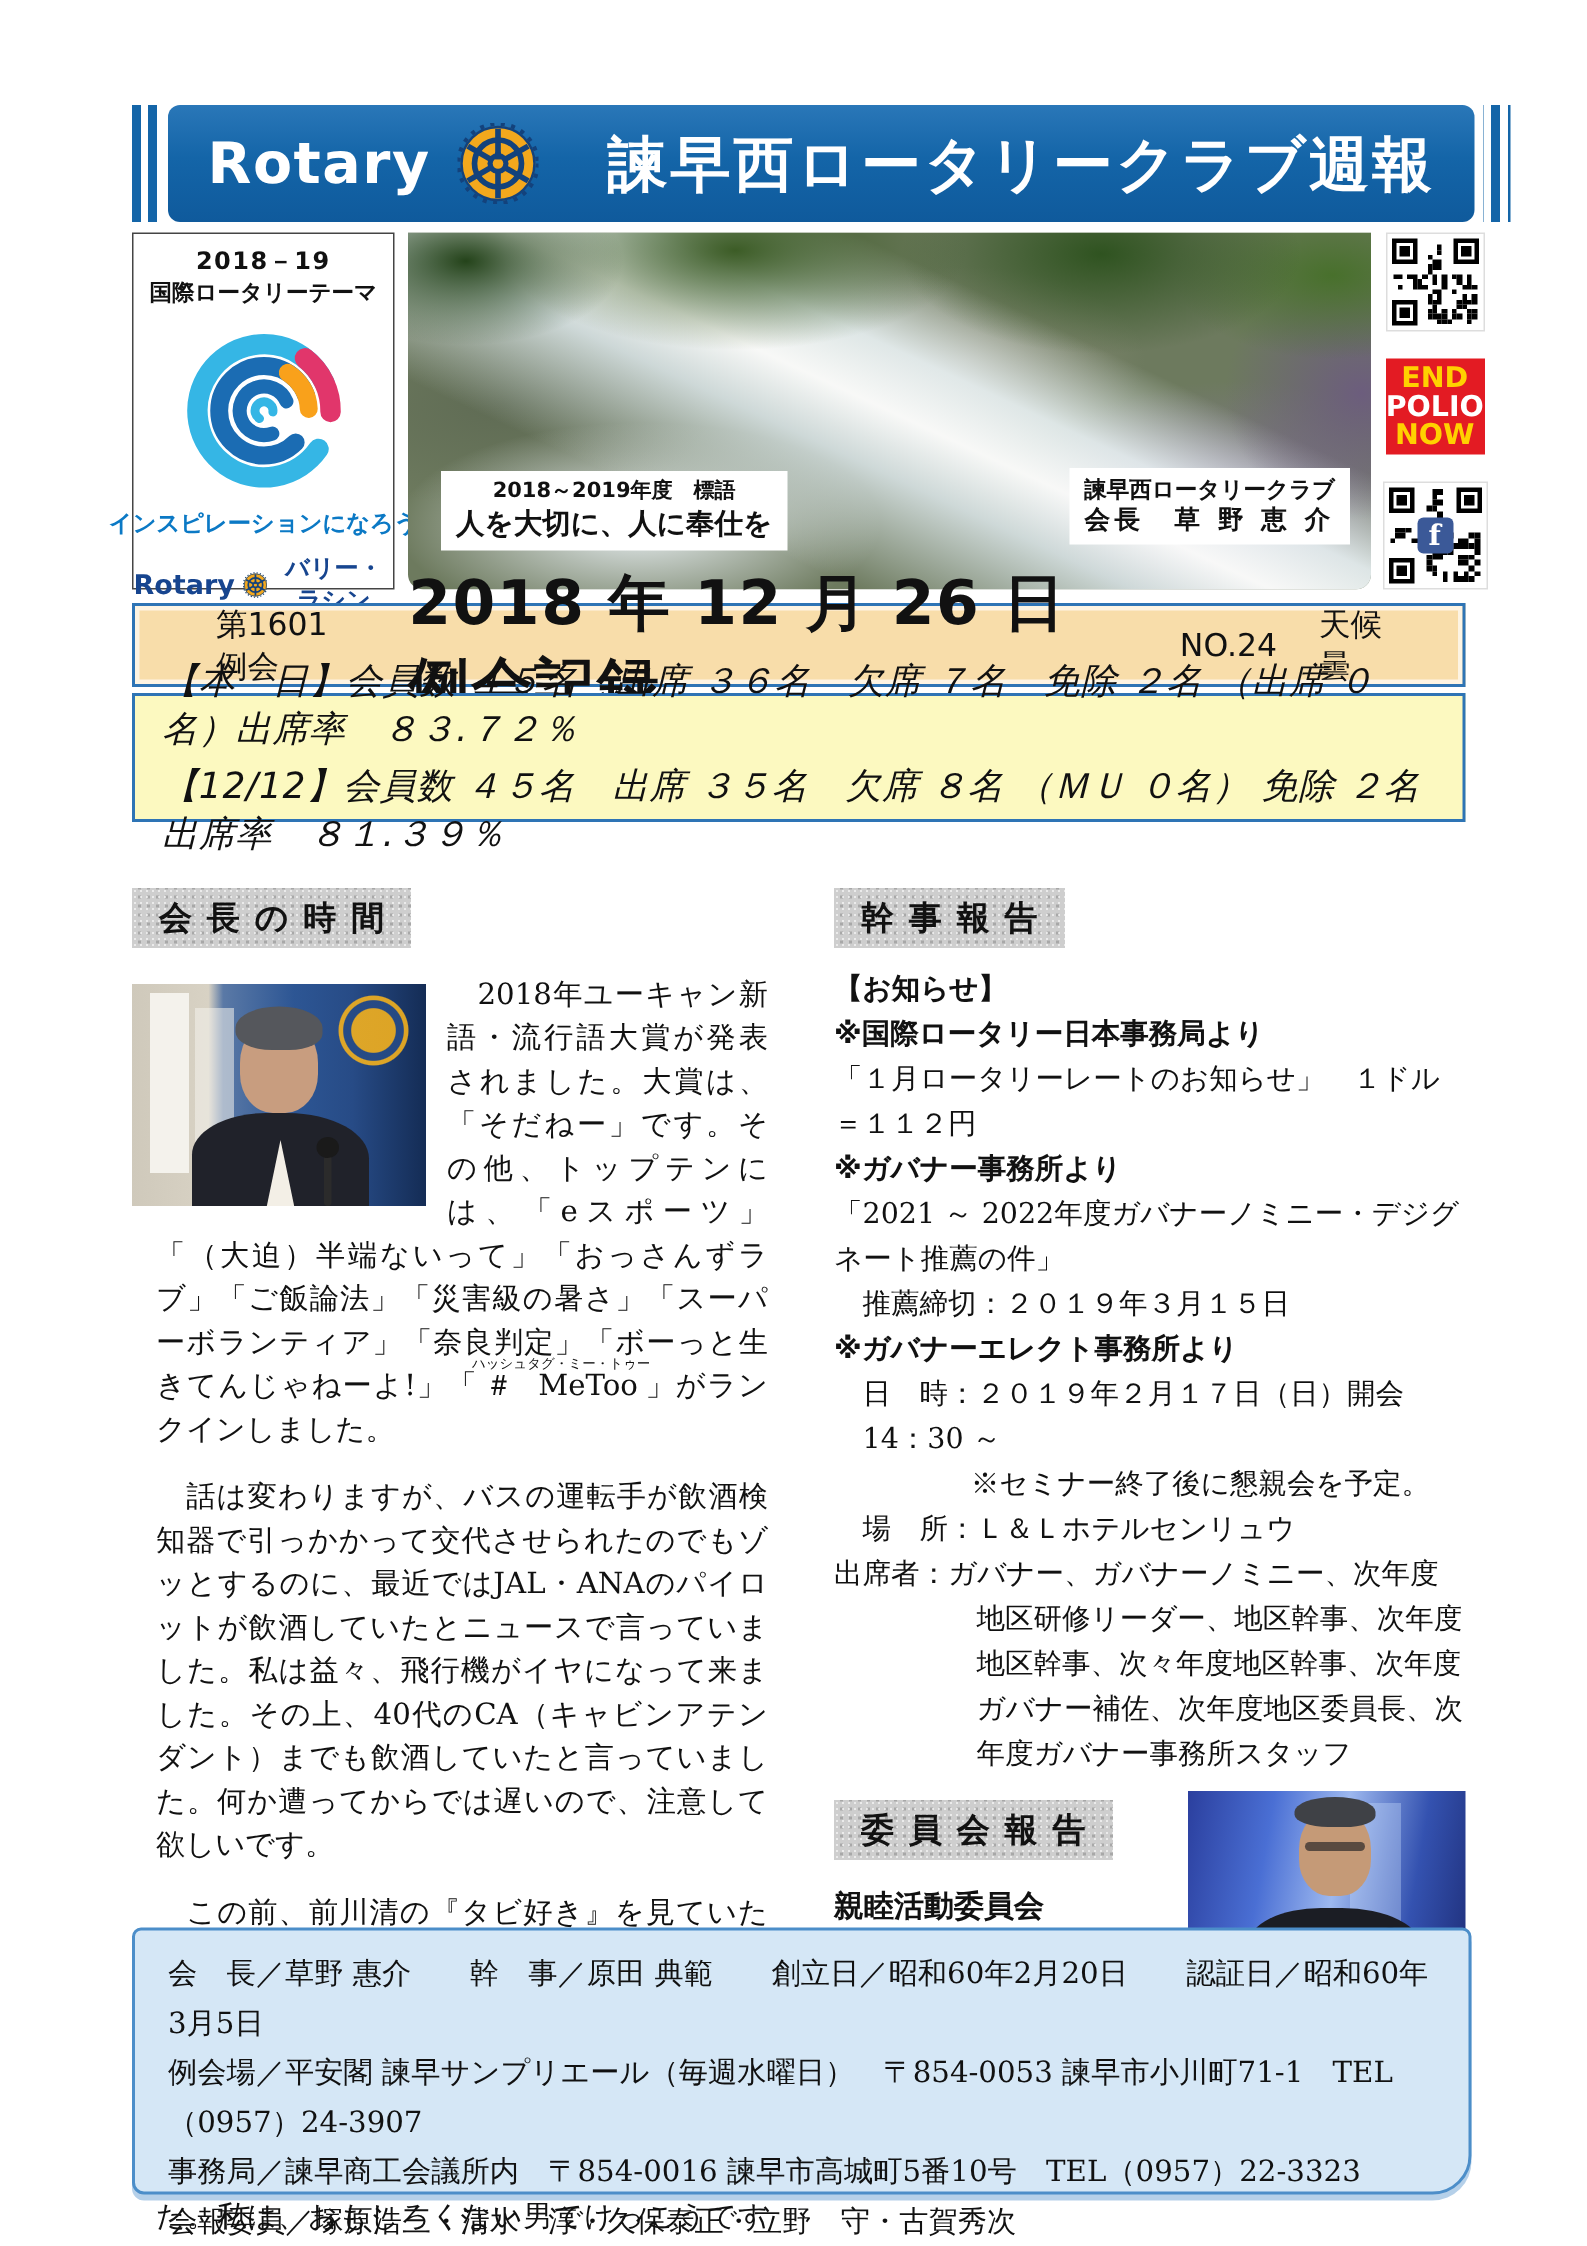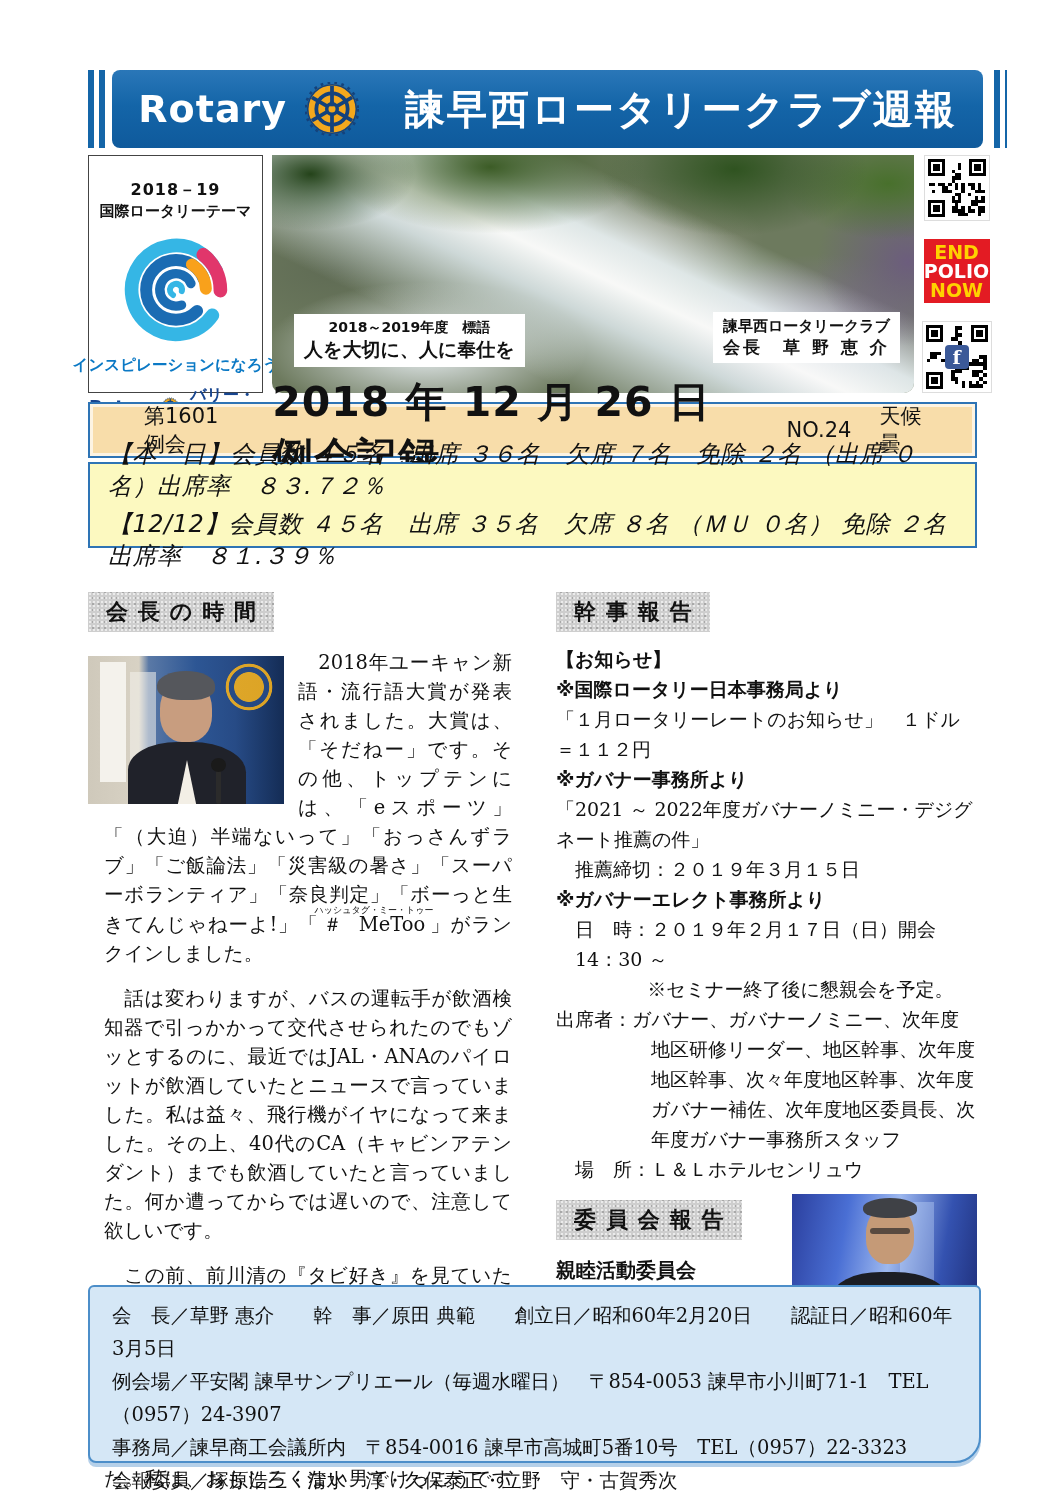--- a/index.html
+++ b/index.html
@@ -13,21 +13,21 @@
   .stripes.right{background:repeating-linear-gradient(90deg,#ffffff 0 5px,#1465a8 5px 11px);}
   .header-bar{flex:1;margin:0 6px;background:linear-gradient(180deg,#2a77b8 0%,#1465a8 45%,#0f5a9c 100%);
     border-radius:8px;display:flex;align-items:center;padding:0 26px;gap:18px;}
   .brand{color:#fff;font-weight:bold;font-size:38px;letter-spacing:1px;}
   .header-wheel{width:54px;height:54px;flex:0 0 auto;}
   .header-title{color:#fff;font-weight:bold;font-size:40px;letter-spacing:2px;margin-left:28px;white-space:nowrap;}
 
   
   .banner{position:absolute;left:88px;top:155px;width:902px;height:240px;display:flex;gap:9px;}
   .theme-box{width:175px;height:238px;border:1px solid #444;background:#fff;display:flex;flex-direction:column;
-    align-items:center;text-align:center;padding-top:24px;box-sizing:border-box;}
+    align-items:center;text-align:center;padding-top:8px;box-sizing:border-box;}
   .theme-year{font-weight:bold;font-size:16px;letter-spacing:1px;}
   .theme-sub{font-weight:bold;font-size:15px;margin-top:1px;}
   .wave-logo{width:132px;height:128px;margin:4px 0 2px;}
   .theme-slogan{color:#0b79c5;font-weight:bold;font-size:15.5px;white-space:nowrap;}
   .theme-brandrow{display:flex;align-items:center;gap:5px;margin-top:9px;}
   .theme-brand{color:#17458f;font-weight:bold;font-size:18px;}
   .theme-wheel{width:24px;height:24px;}
   .theme-governor{color:#17458f;font-weight:bold;font-size:16px;}
 
   .photo-wrap{position:relative;flex:1;height:238px;border-radius:0 0 10px 10px;overflow:hidden;}
@@ -405,22 +405,22 @@
       <div class="sec-body">
         <p class="sec-line bold">【お知らせ】</p>
         <p class="sec-line bold">※国際ロータリー日本事務局より</p>
         <p class="sec-line">「１月ロータリーレートのお知らせ」　１ドル＝１１２円</p>
         <p class="sec-line bold">※ガバナー事務所より</p>
         <p class="sec-line">「2021 ～ 2022年度ガバナーノミニー・デジグネート推薦の件」</p>
         <p class="sec-line ind1">推薦締切：２０１９年３月１５日</p>
         <p class="sec-line bold">※ガバナーエレクト事務所より</p>
         <p class="sec-line ind1">日　時：２０１９年２月１７日（日）開会 14：30 ～</p>
         <p class="sec-line note">※セミナー終了後に懇親会を予定。</p>
+        <p class="sec-line ind1">場　所：Ｌ＆Ｌホテルセンリュウ</p>
         <p class="sec-line ind1 hang">出席者：ガバナー、ガバナーノミニー、次年度地区研修リーダー、地区幹事、次年度地区幹事、次々年度地区幹事、次年度ガバナー補佐、次年度地区委員長、次年度ガバナー事務所スタッフ</p>
-        <p class="sec-line ind1">場　所：Ｌ＆Ｌホテルセンリュウ</p>
       </div>
 
       <div class="committee">
         <div class="sec-heading sans">委員会報告</div>
         <div class="committee-photo">
           <div class="glass"></div>
           <div class="p-head"></div>
           <div class="p-body"></div>
           <div class="p-shirt"></div>
           <div class="mic"></div>

